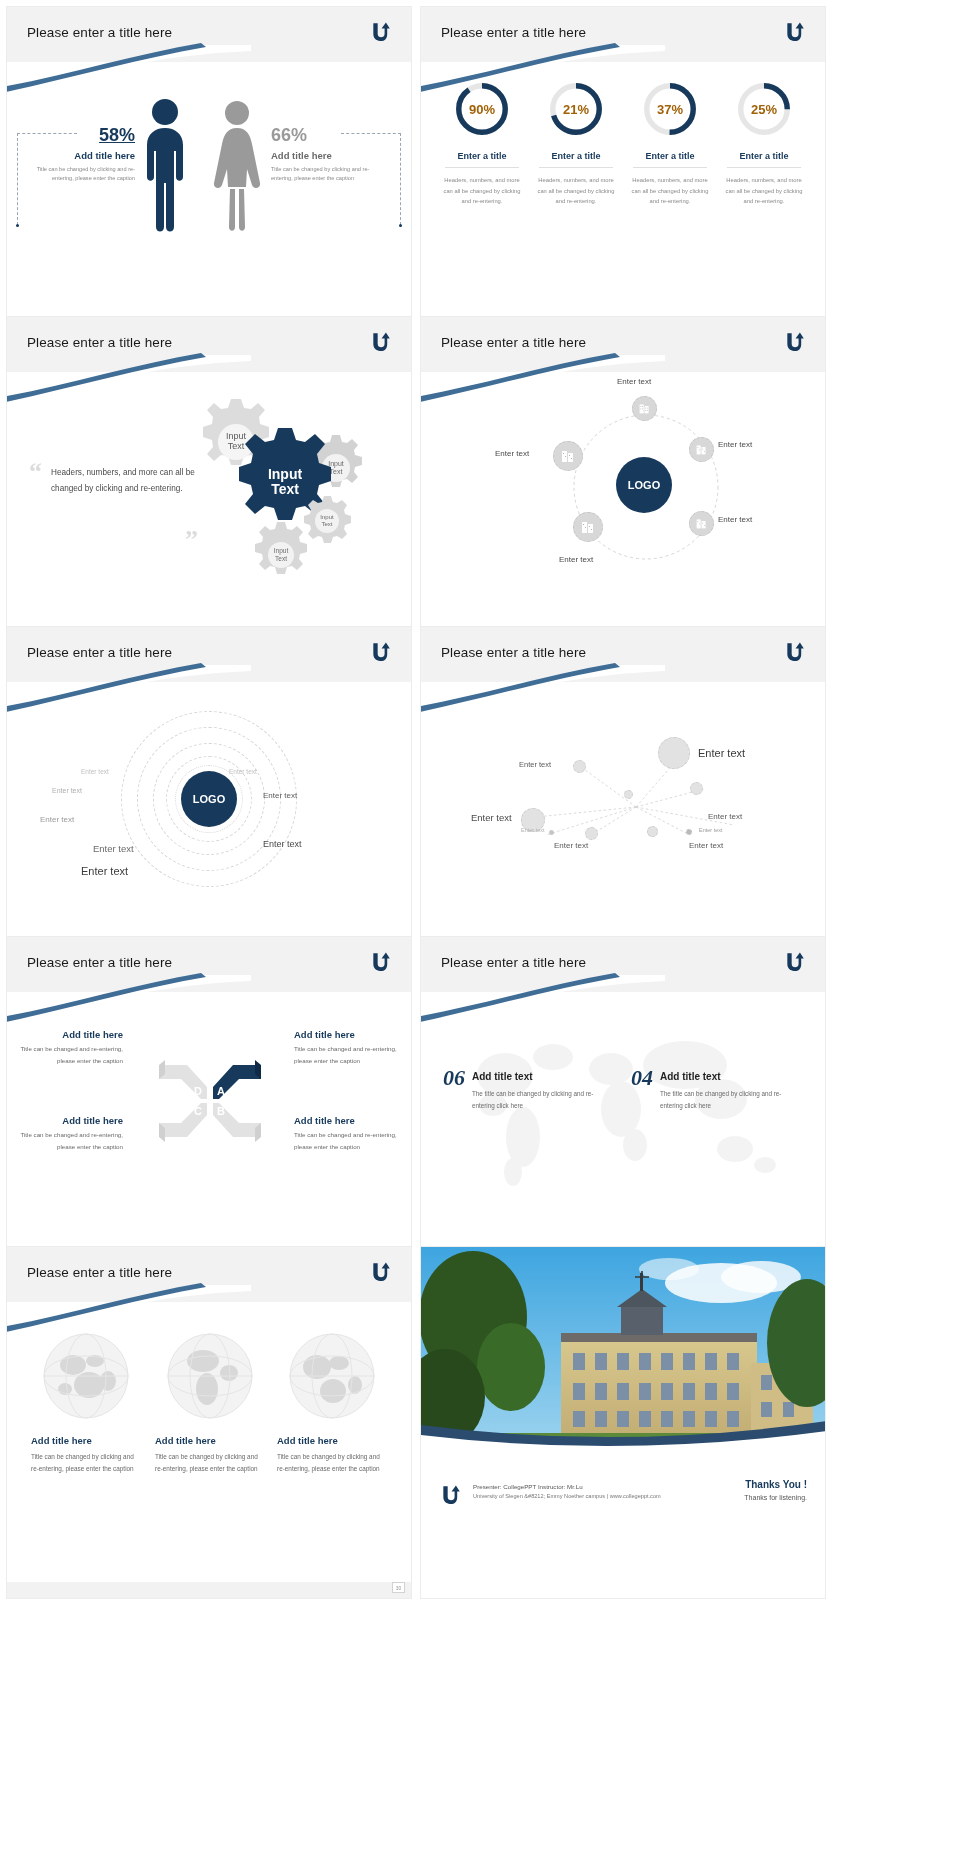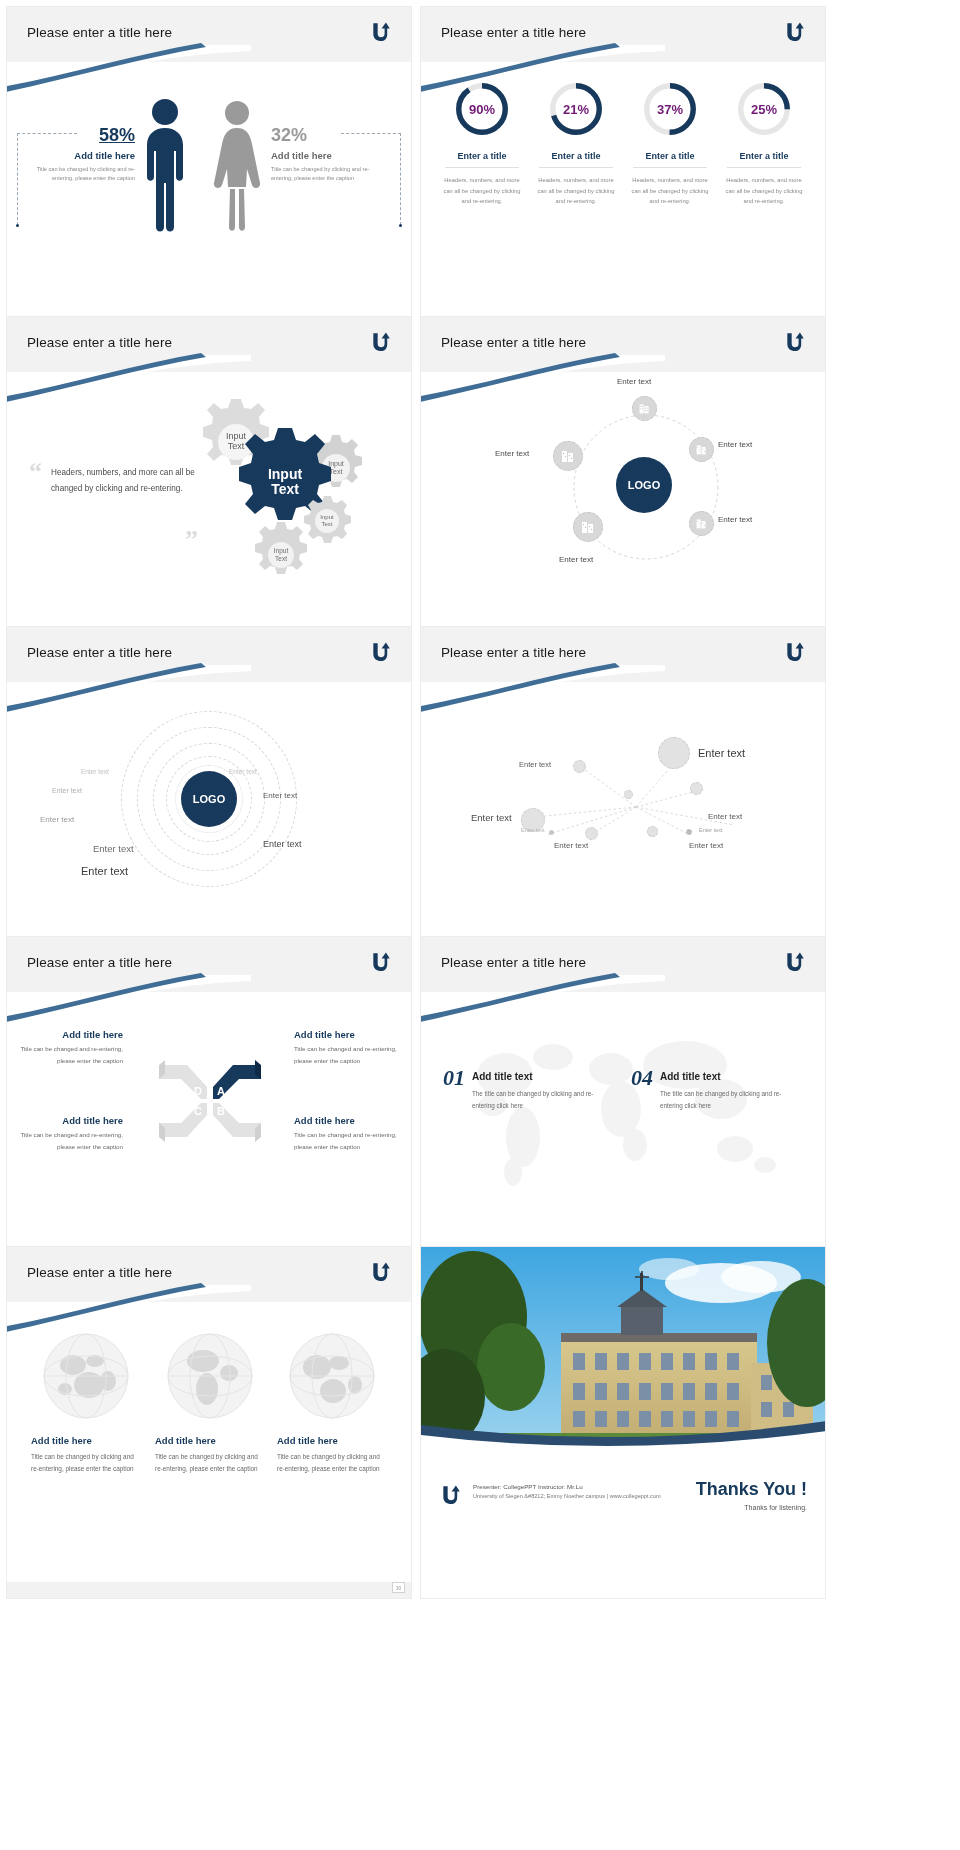--- a/index.html
+++ b/index.html
@@ -73,21 +73,21 @@
      border-right:1px dashed #9aa6b2; border-top:1px dashed #9aa6b2;}
   .dot { position:absolute; width:3px;height:3px;background:#16395c;border-radius:50%;}
 
   
   .donut-row { position:absolute; left:0; top:75px; width:100%;
      display:flex; justify-content:space-around; padding:0 14px;}
   .donut-col { width:84px; text-align:center; }
   .donut { position:relative; width:54px;height:54px;margin:0 auto; }
   .donut .val { position:absolute; left:0; top:0; width:100%; height:100%;
      display:flex;align-items:center;justify-content:center;
-     font-size:13px;font-weight:bold;color:#701a75;}
+     font-size:13px;font-weight:bold;color:#a16207;}
   .d-title { font-size:9px;font-weight:bold;color:#16395c;margin-top:15px;}
   .d-rule { width:74px;height:1px;background:#e0e0e0;margin:6px auto 7px;}
   .d-body { font-size:5.8px;color:#8a8a8a;line-height:1.85;}
 
   
   .quote-mark { position:absolute; font-family:"Liberation Serif",serif;
      font-size:26px;color:#dcdcdc;font-weight:bold;}
   .gear-text { position:absolute; left:44px; top:148px; width:155px;
      font-size:8.2px;color:#4a4a4a;line-height:2.0;}
 
@@ -118,21 +118,21 @@
   .num01 { font-family:"Liberation Serif",serif;font-style:italic;font-weight:bold;
      font-size:22px;color:#16395c;}
   .n-title { font-size:10px;font-weight:bold;color:#1f1f1f;}
   .n-body { font-size:6.3px;color:#6a6a6a;line-height:1.85;margin-top:6px;}
   .g-title { font-size:9.5px;font-weight:bold;color:#16395c;}
   .g-body { font-size:6.4px;color:#6a6a6a;line-height:1.95;margin-top:5px;}
 
   
   .photo { position:absolute; left:0; top:0; width:100%; height:205px;
      overflow:hidden; }
-  .thanks-big { font-size:18px;font-weight:bold;color:#16395c;}
+  .thanks-big { font-size:10px;font-weight:bold;color:#16395c;}
   .thanks-sm { font-size:7px;color:#555;margin-top:4px;}
   .pres-l1 { font-size:6.2px;color:#555;}
   .pres-l2 { font-size:5.6px;color:#777;margin-top:3px;}
 </style>
 </head>
 <body>
 
 <div class="gallery">
 
   <div class="slide">
@@ -163,21 +163,21 @@
         <path d="M18,92 L23,92 L23,130 C23,135 17,135 17,130 Z" fill="#9a9a9a"></path>
         <path d="M27,92 L32,92 L33,130 C33,135 27,135 27,130 Z" fill="#9a9a9a"></path>
       </svg>
 
       <div class="blockL">
         <div class="pct male">58%</div>
         <div class="addtitle">Add title here</div>
         <div class="capt">Title can be changed by clicking and re-entering, please enter the caption</div>
       </div>
       <div class="blockR">
-        <div class="pct female">32%</div>
+        <div class="pct female">66%</div>
         <div class="addtitle grey">Add title here</div>
         <div class="capt">Title can be changed by clicking and re-entering, please enter the caption</div>
       </div>
     </div>
     <div class="footer-strip"></div>
     <div class="pgnum">22</div>
   </div>
 
   <div class="slide">
     <div class="hdr"></div>
@@ -538,21 +538,21 @@
         <ellipse cx="200" cy="128" rx="12" ry="16"></ellipse>
         <ellipse cx="250" cy="48" rx="42" ry="24"></ellipse>
           <ellipse cx="286" cy="82" rx="26" ry="20"></ellipse>
         <ellipse cx="300" cy="132" rx="18" ry="13"></ellipse>
           <ellipse cx="330" cy="148" rx="11" ry="8"></ellipse>
         <ellipse cx="118" cy="40" rx="20" ry="13"></ellipse>
       </g>
     </svg>
 
     <div style="position:absolute;left:22px;top:128px;display:flex;align-items:flex-start;gap:7px;">
-      <div class="num01">01</div>
+      <div class="num01">06</div>
       <div style="width:140px;padding-top:6px;">
         <div class="n-title">Add title text</div>
         <div class="n-body">The title can be changed by clicking and re-entering click here</div>
       </div>
     </div>
     <div style="position:absolute;left:210px;top:128px;display:flex;align-items:flex-start;gap:7px;">
       <div class="num01">04</div>
       <div style="width:140px;padding-top:6px;">
         <div class="n-title">Add title text</div>
         <div class="n-body">The title can be changed by clicking and re-entering click here</div>

